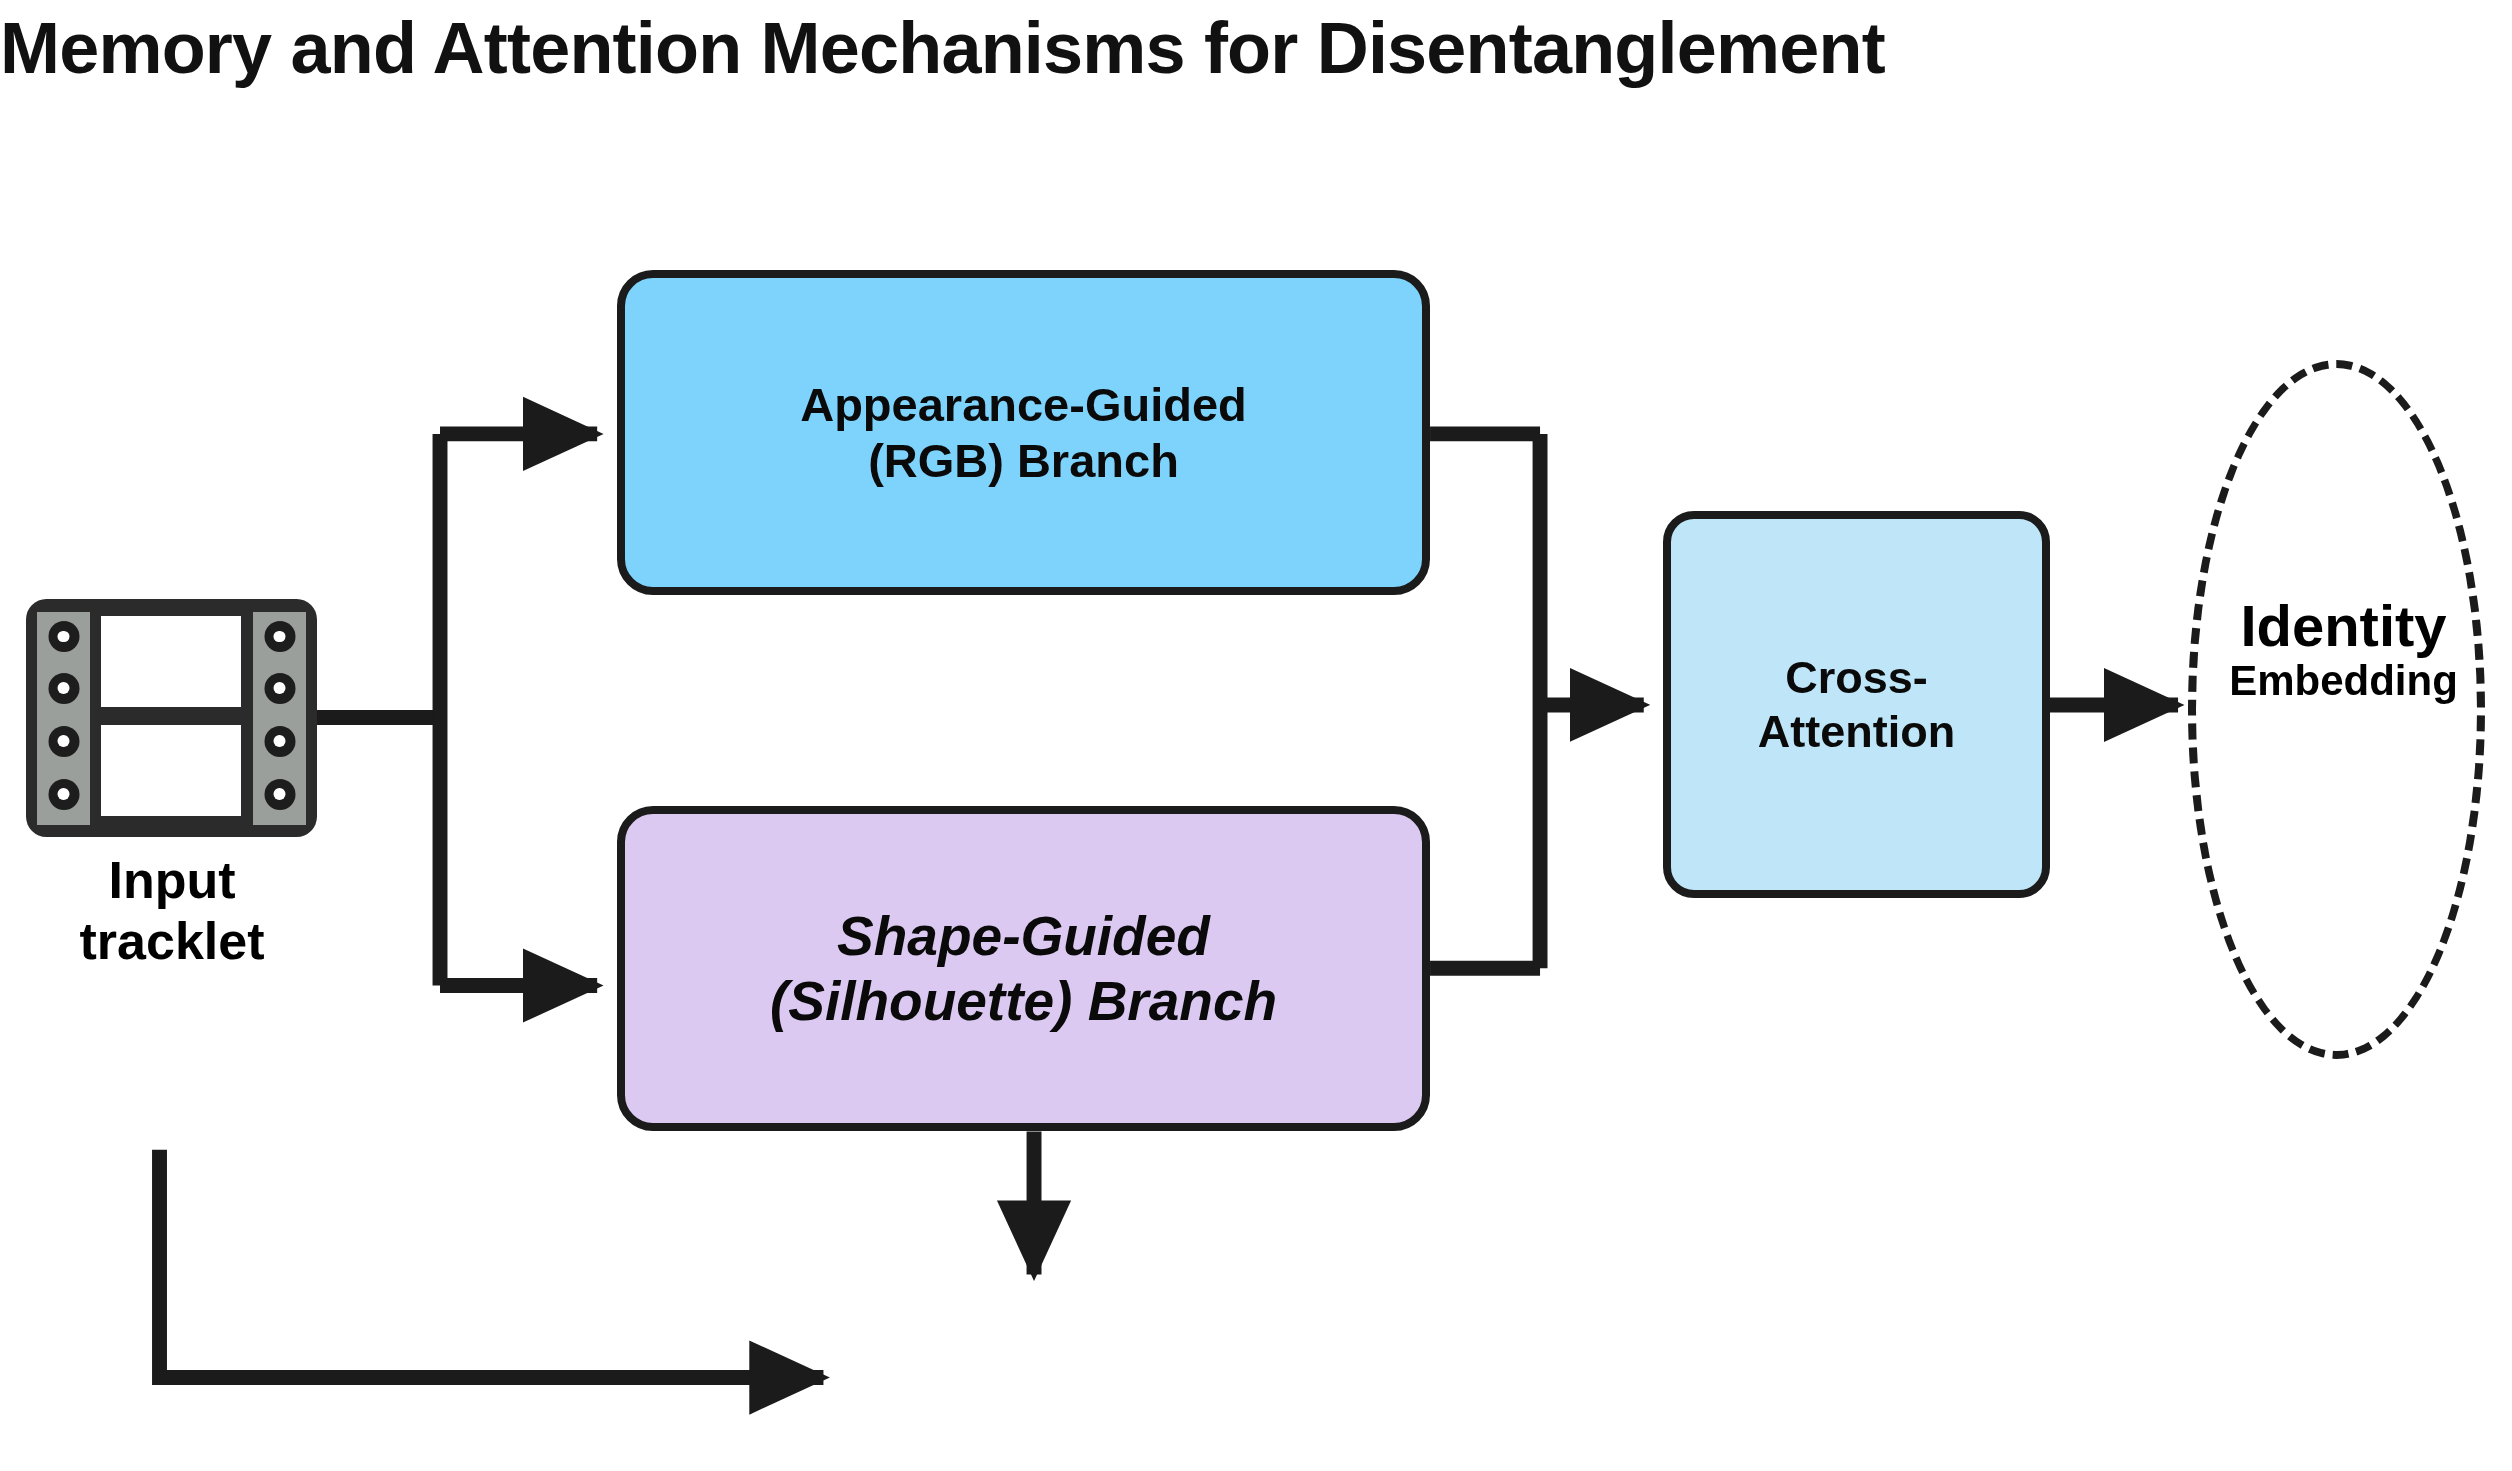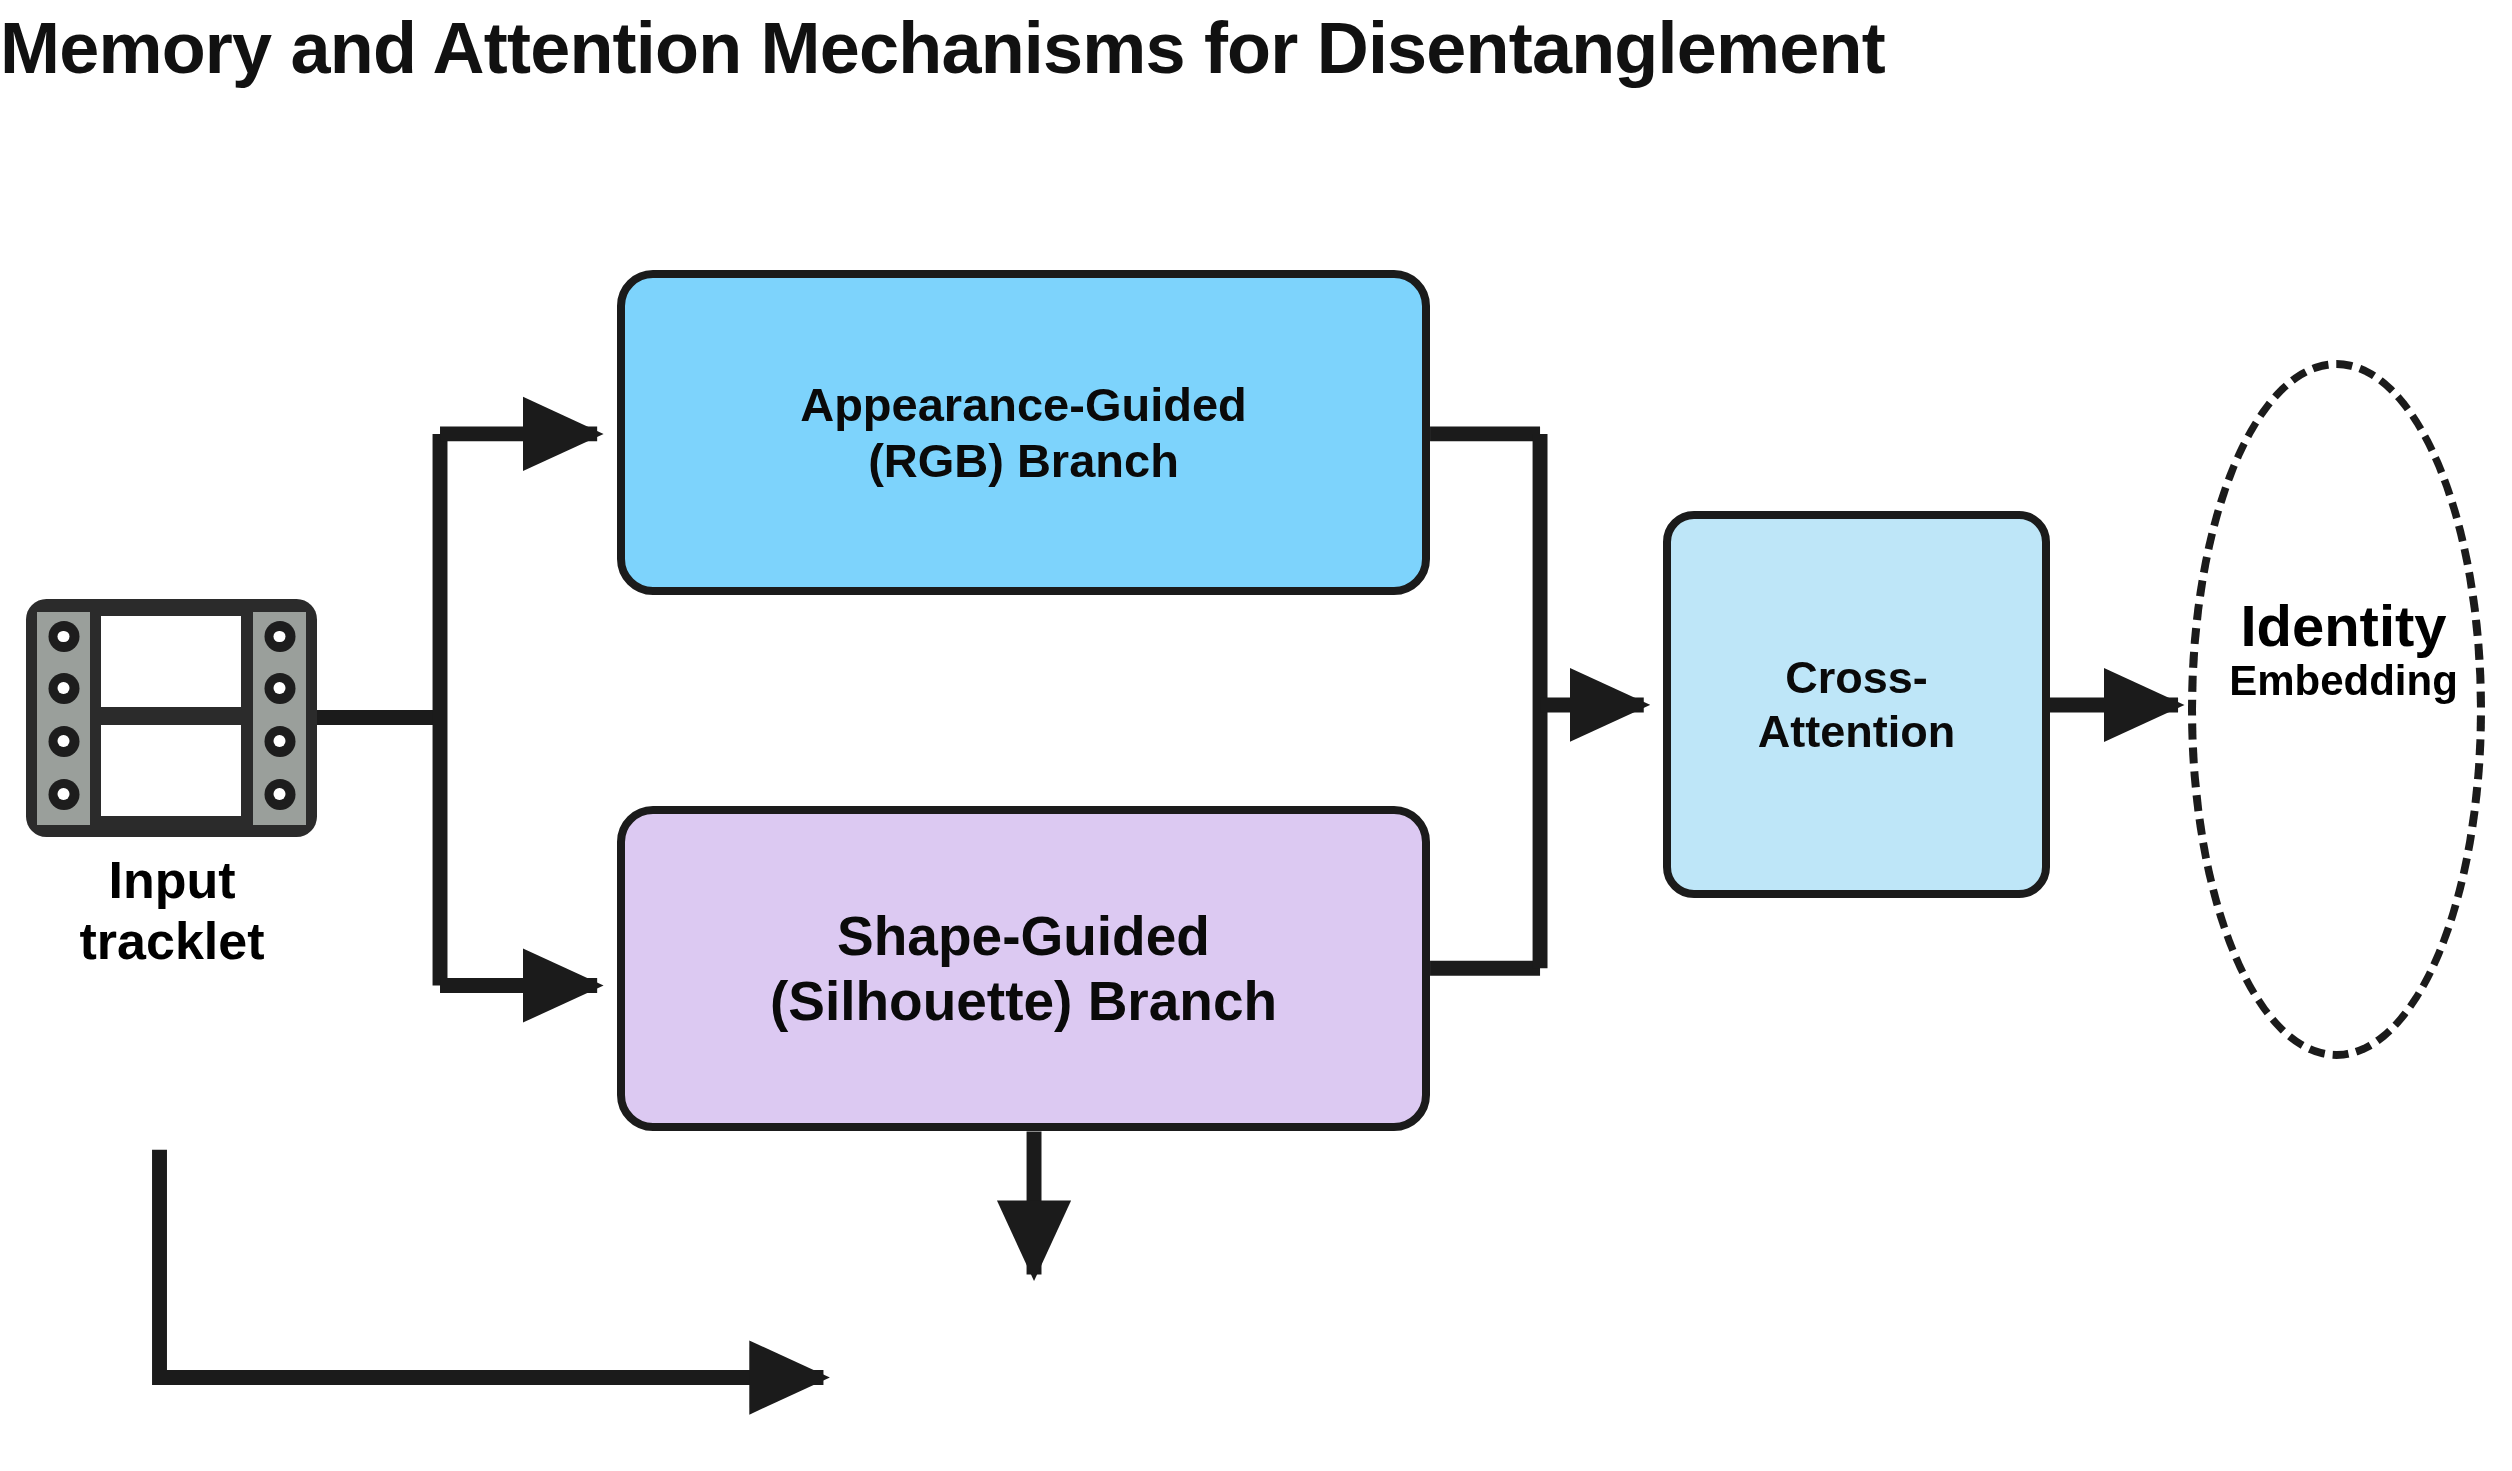--- a/index.html
+++ b/index.html
@@ -24,21 +24,21 @@
     border:8.6px solid #1b1b1b;border-radius:36px;
     display:flex;align-items:center;justify-content:center;
     text-align:center;font-weight:700;line-height:1.18;
     color:#0a0a0a;
   }
   .node .lbl{display:block;padding:0 12.6px;}
 
   #box-rgb{left:617px;top:270px;width:813px;height:325px;
            background:#7dd3fc;font-size:47px;}
   #box-sil{left:617px;top:806px;width:813px;height:325px;
-           background:#DCC9F2;font-size:55px;}
+           background:#DCC9F2;font-size:55px;font-style:italic;}
   #box-attn{left:1663px;top:511px;width:387px;height:387px;
             background:#BEE6F8;font-size:45px;border-radius:31px;}
   #box-mem{left:839px;top:1293px;width:391px;height:145px;
            background:#D6EDD4;font-size:53px;border-radius:27px;}
 
   
   #ellipse-identity{
     position:absolute;left:2188px;top:360px;width:297px;height:699px;
     border:8.6px dashed #1b1b1b;border-radius:50%;
     box-sizing:border-box;

